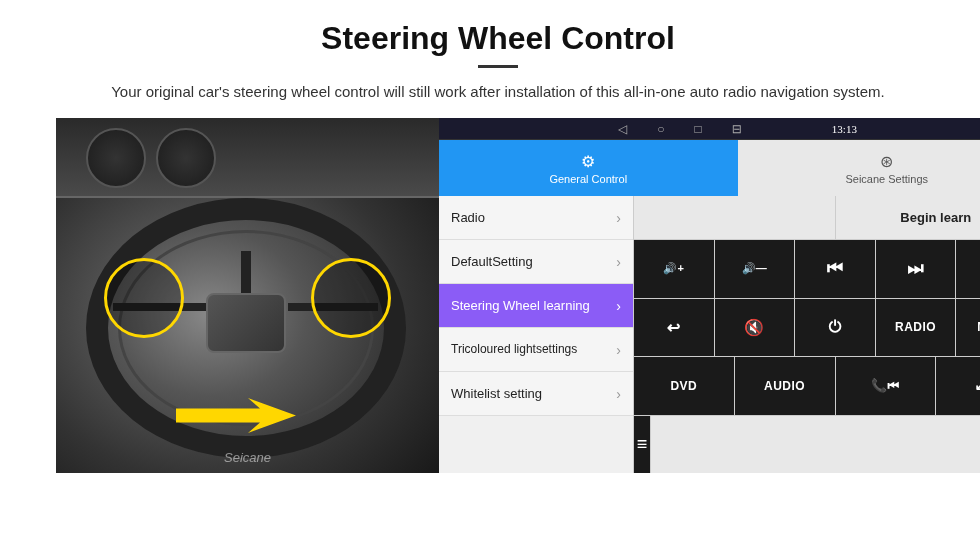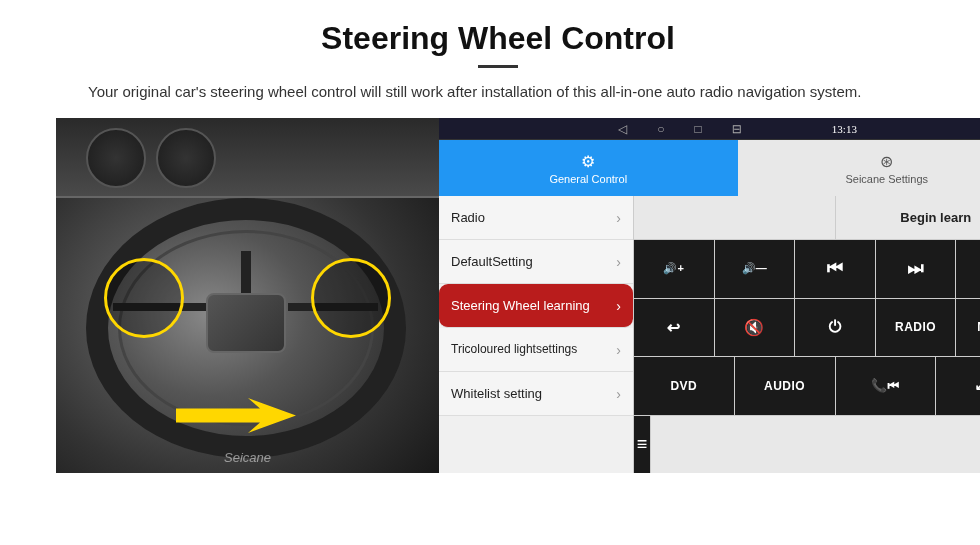--- a/index.html
+++ b/index.html
@@ -27,21 +27,21 @@
     }
     .title-divider {
       width: 40px;
       height: 3px;
       background: #333;
       margin: 0 auto 12px auto;
     }
     .subtitle {
       font-size: 15px;
       color: #333;
-      text-align: left;
+      text-align: center;
       line-height: 1.6;
       max-width: 820px;
       margin: 0 auto 14px auto;
     }
     .content-row {
       display: flex;
       gap: 0;
       width: 100%;
       height: 355px;
     }
@@ -237,23 +237,22 @@
       justify-content: space-between;
       padding: 0 12px;
       height: 44px;
       border-bottom: 1px solid #ddd;
       font-size: 13px;
       color: #222;
       background: #f5f5f5;
       cursor: pointer;
     }
     .menu-item.active {
-      background: #b91c1c;
+      background: #8b5cf6;
       color: white;
-      border-radius: 9px;
     }
     .menu-item .chevron {
       color: #999;
       font-size: 14px;
     }
     .menu-item.active .chevron {
       color: white;
     }
     
     .right-panel {

